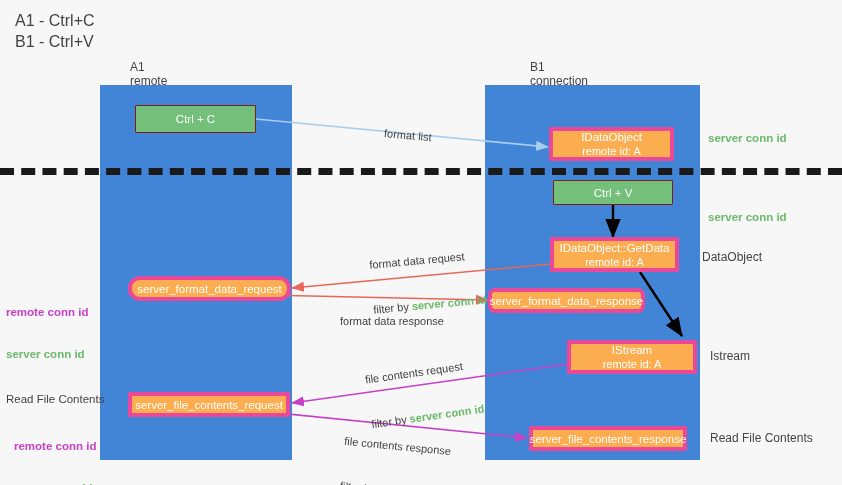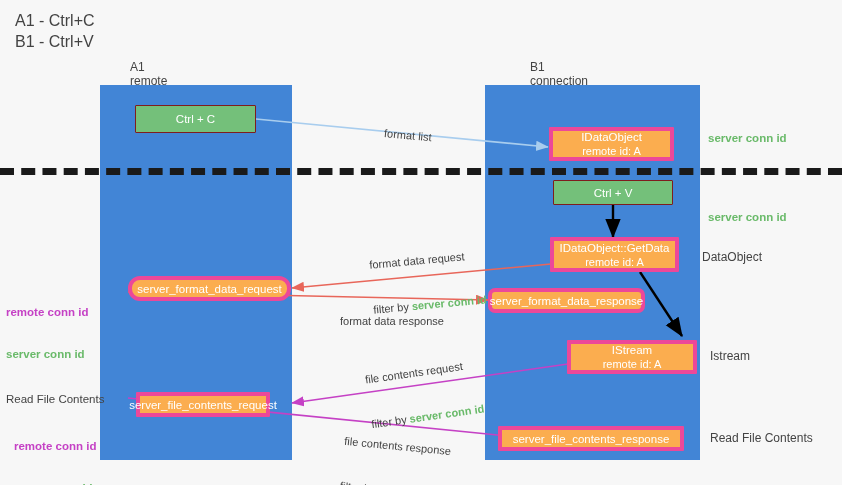--- a/index.html
+++ b/index.html
@@ -188,25 +188,25 @@
   </div>
 
   <div class="abs node orange" style="left:128px; top:276px; width:163px; height:25px;border-radius:12px;">
     <span>server_format_data_request</span>
   </div>
 
   <div class="abs node orange" style="left:488px; top:288px; width:157px; height:25px;border-radius:7px;">
     <span>server_format_data_response</span>
   </div>
 
-  <div class="abs node orange" style="left:136px; top:392px; width:134px; height:25px;">
+  <div class="abs node orange" style="left:128px; top:392px; width:162px; height:25px;">
     <span>server_file_contents_request</span>
   </div>
 
-  <div class="abs node orange" style="left:498px; top:426px; width:186px; height:25px;">
+  <div class="abs node orange" style="left:529px; top:426px; width:158px; height:25px;">
     <span>server_file_contents_response</span>
   </div>
 
   <div class="abs edge-cap" style="left:374px; top:110px; transform:rotate(5.2deg);">
     <span>format list</span>
   </div>
 
   <div class="abs edge-cap" style="left:366px; top:228px; transform:rotate(-5.2deg);">
     <div>format data request</div>
     <div><span>filter by </span><span class="hl-green">server conn id</span></div>

